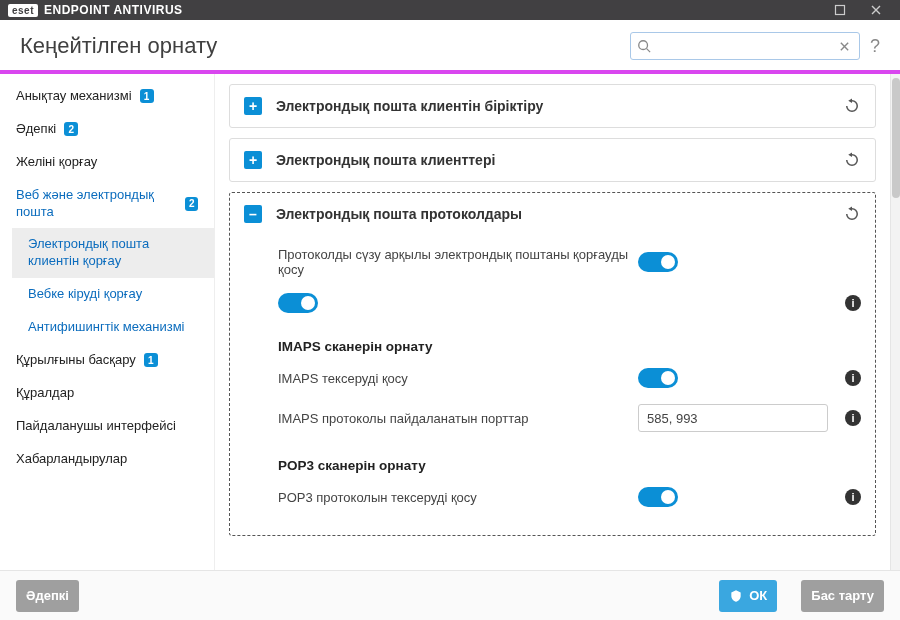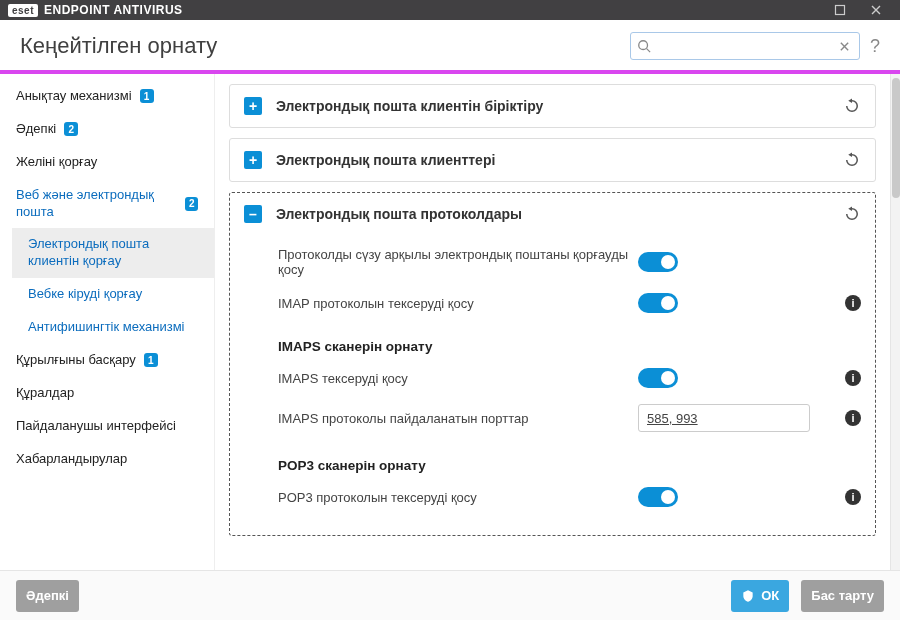--- a/index.html
+++ b/index.html
@@ -50,29 +50,29 @@
   .section-body { padding:4px 14px 20px 48px; }
   .row { display:flex; align-items:center; padding:8px 0; gap:0; }
   .row .label { flex:1; color:#444; font-size:13px; max-width:360px; }
   .subgroup-title { font-weight:700; color:#222; padding:18px 0 6px 0; font-size:13.5px; }
 
   .toggle { width:40px; height:20px; border-radius:10px; background:#0b8fd6; position:relative; cursor:pointer; flex-shrink:0; }
   .toggle::after { content:""; position:absolute; width:14px; height:14px; background:#fff; border-radius:50%; top:3px; right:3px; }
   .info { width:16px; height:16px; border-radius:50%; background:#333; color:#fff; font-size:11px; font-weight:700; display:flex; align-items:center; justify-content:center; cursor:pointer; flex-shrink:0; margin-left:auto; }
   .info::before { content:"i"; }
 
-  .textfield { width:172px; height:28px; border:1px solid #ccc; border-radius:3px; padding:12px 8px; font-size:13px; color:#444;text-decoration:underline; }
+  .textfield { width:190px; height:28px; border:1px solid #ccc; border-radius:3px; padding:12px 8px; font-size:13px; color:#444; }
 
   
   .footer { height:50px; border-top:1px solid #e5e5e5; background:#fafafa; display:flex; align-items:center; padding:0 16px; gap:12px; }
   .btn { height:32px; padding:0 10px; border:none; border-radius:3px; font-size:13px; cursor:pointer; display:inline-flex; align-items:center; gap:6px; font-weight:600; }
   .btn.default { background:#9f9f9f; color:#fff; }
   .btn.primary { background:#3aa7e0; color:#fff; }
   .btn.secondary { background:#9f9f9f; color:#fff; }
-  .footer .right { margin-left:auto; display:flex; gap:12px; }
+  .footer .right { margin-left:auto; display:flex; gap:24px; }
 
   svg { display:block; }
 </style>
 </head>
 <body>
 
 <div class="titlebar">
   <div class="brand">
     <span class="eset">eset</span>
     <span class="prod">ENDPOINT ANTIVIRUS</span>
@@ -191,21 +191,20 @@
           </div>
         </div>
         <div class="section-body">
 
           <div class="row">
             <div class="label">Протоколды сүзу арқылы электрондық поштаны қорғауды қосу</div>
             <div class="toggle"></div>
           </div>
 
           <div class="row">
-            <div class="label">IMAP протоколын тексеруді қосу</div>
             <div class="toggle"></div>
             <div class="info"></div>
           </div>
 
           <div class="subgroup-title">IMAPS сканерін орнату</div>
           <div class="row">
             <div class="label">IMAPS тексеруді қосу</div>
             <div class="toggle"></div>
             <div class="info"></div>
           </div>

